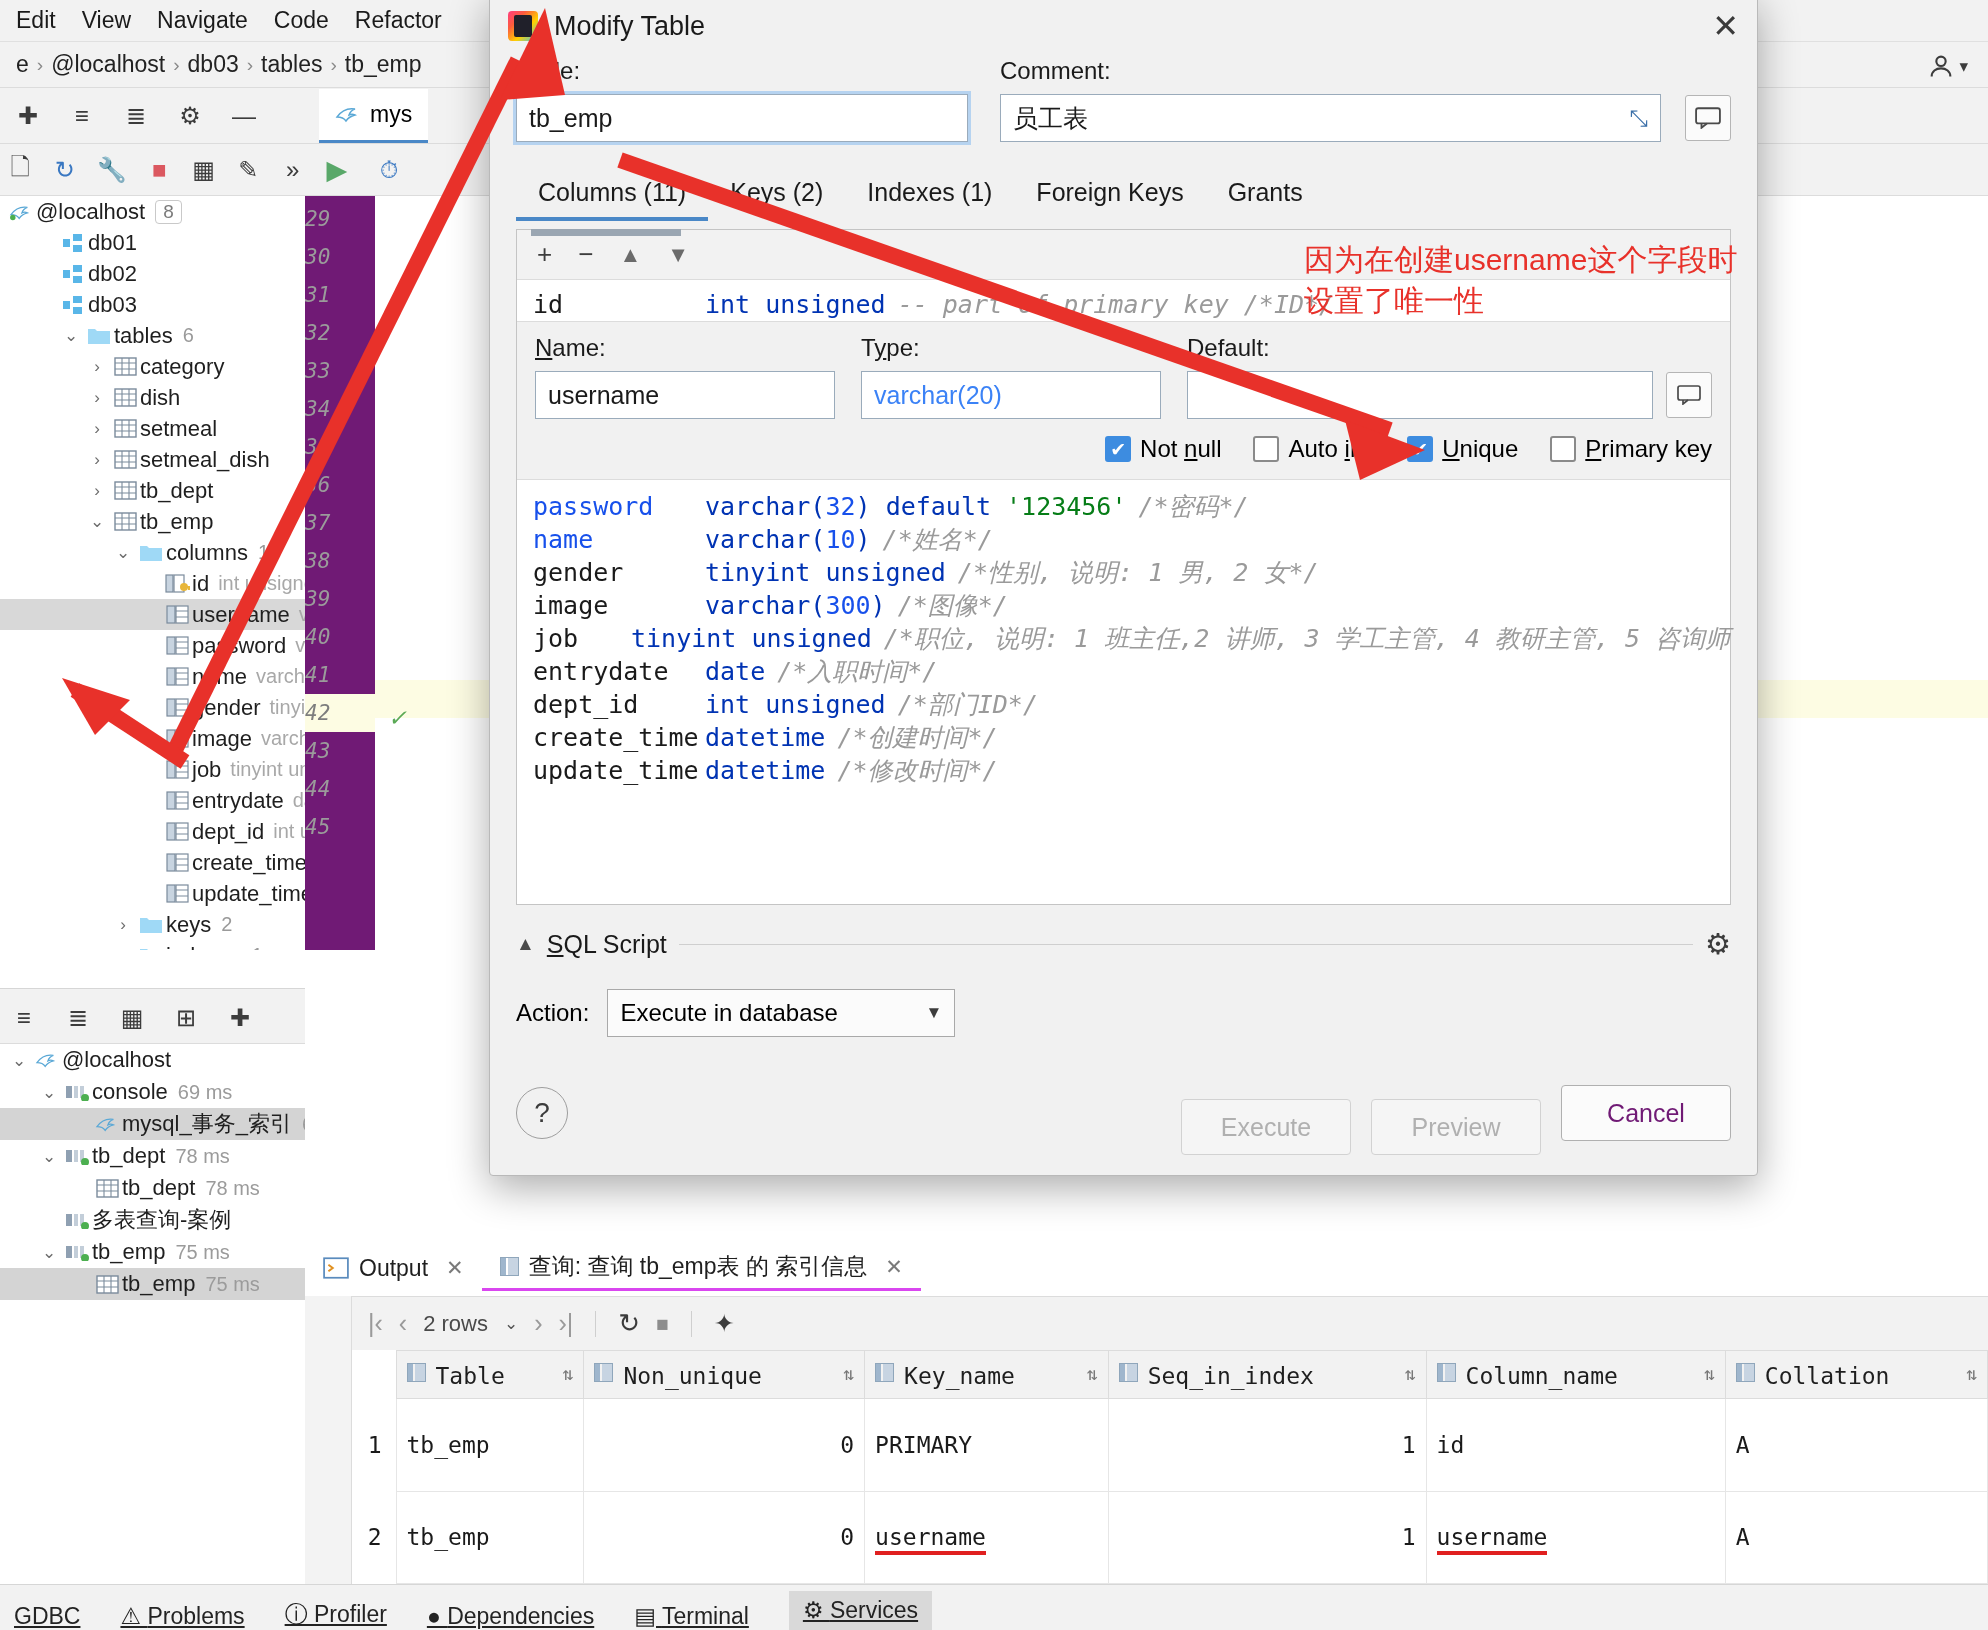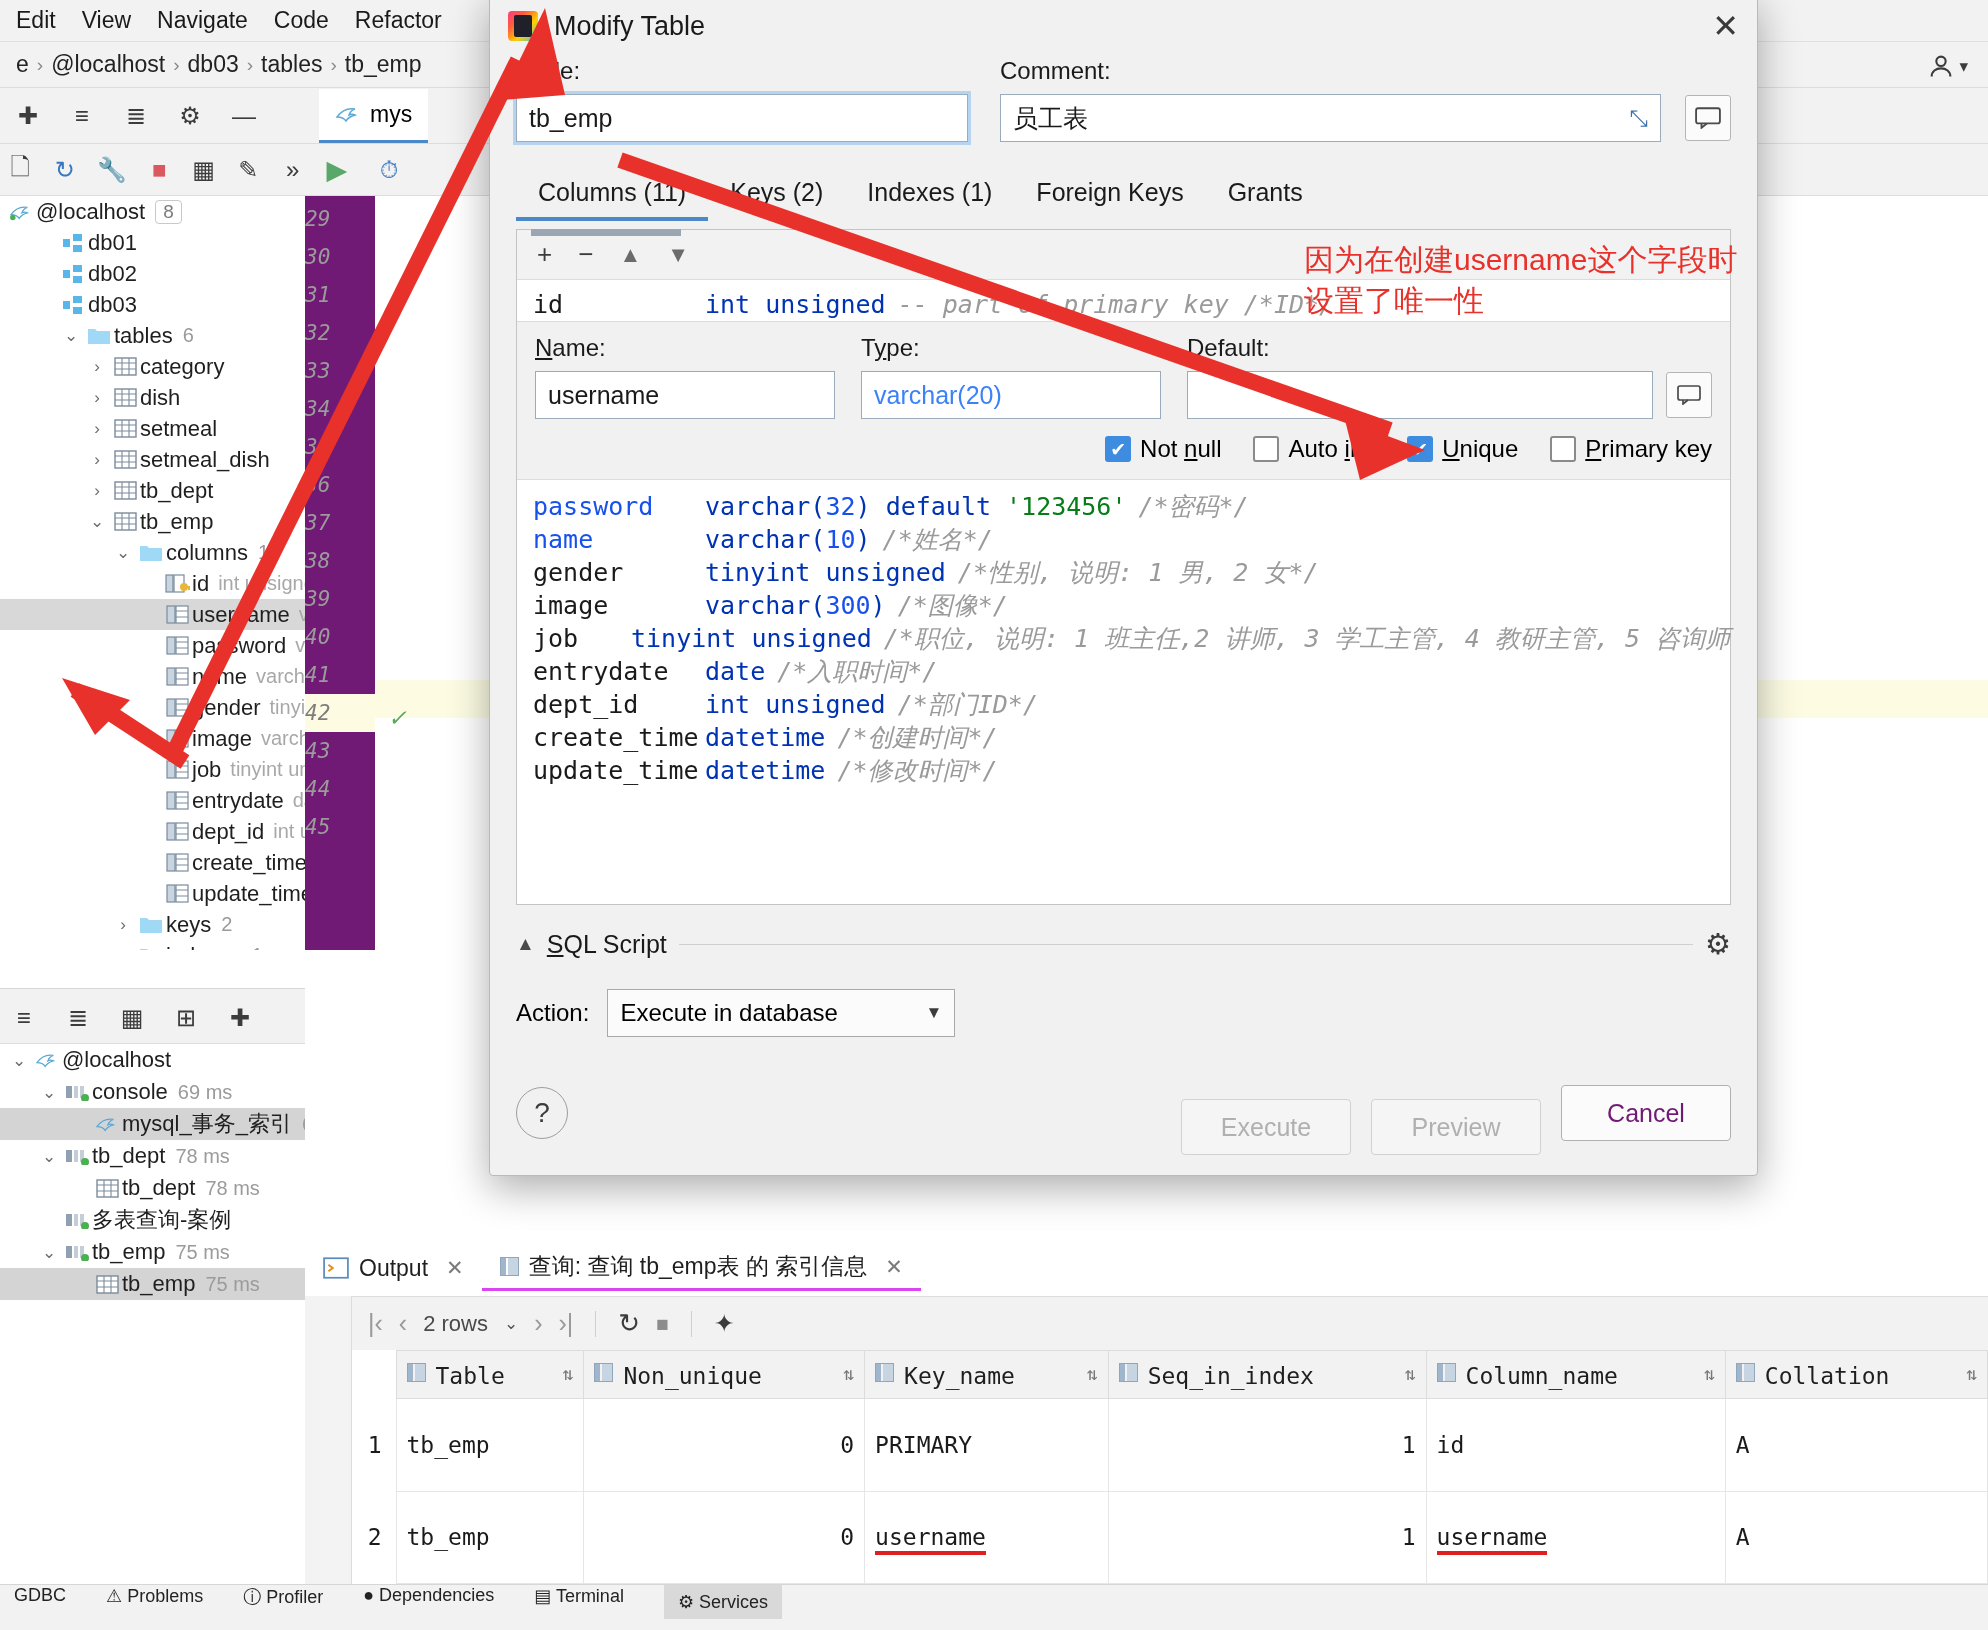--- a/index.html
+++ b/index.html
@@ -109,22 +109,22 @@
   }
   .svc-row { display: flex; align-items: center; height: 32px; font-size: 22px; color: #1f1f1f;
              white-space: nowrap; padding-left: 4px; }
   .svc-row.sel { background: #d4d4d4; }
   .ms { color: #9b9b9b; font-size: 20px; margin-left: 10px; }
 
   
   .statusbar {
     position: absolute; left: 0; top: 1584px; width: 1988px; height: 46px;
     background: #f2f2f2; border-top: 1px solid #d6d6d6;
-    display: flex; align-items: flex-start; gap: 40px; padding-left: 14px;
-    font-size: 18px; color: #232323;
+    display: flex; align-items: flex-end; gap: 40px; padding-left: 14px;
+    font-size: 23px; color: #232323; text-decoration: underline;
   }
   .result-tabs {
     position: absolute; left: 305px; top: 1240px; width: 1683px; height: 56px;
     display: flex; align-items: center; gap: 0; font-size: 23px; background: #ffffff;
   }
   .rtab { display: flex; align-items: center; gap: 10px; padding: 6px 18px; color: #1f1f1f; }
   .rtab .x { color: #7a7a7a; font-size: 21px; margin-left: 8px; }
   .rtab.active { border-bottom: 3px solid #d946ef; }
 
   .grid-toolbar {

